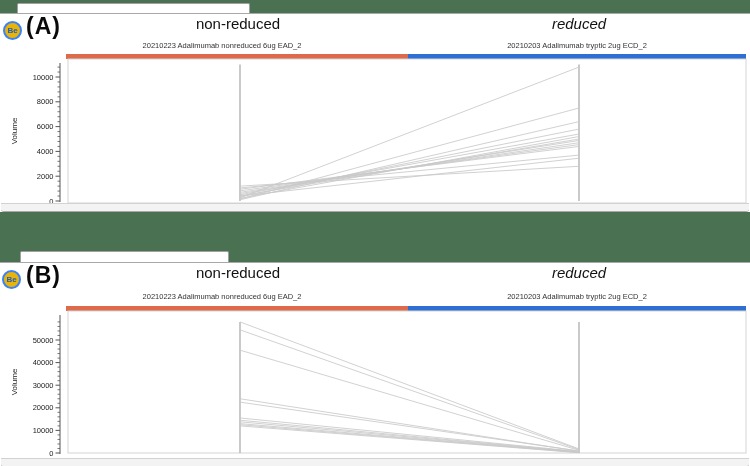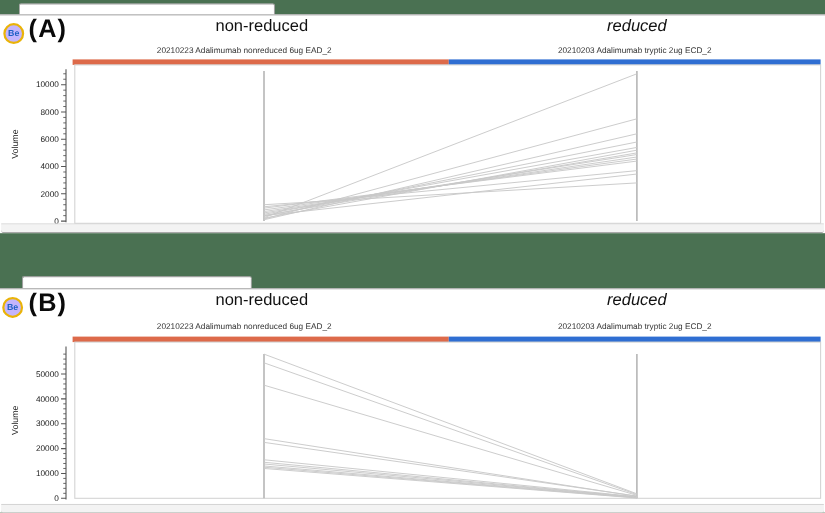--- a/index.html
+++ b/index.html
@@ -9,23 +9,23 @@
     background:#4a7152;
   }
   .panel{position:absolute;left:0;width:750px;background:#ffffff;border-top:1px solid #a8a8a8;}
   .panel-a{top:13px;height:198px;}
   .panel-b{top:262px;height:204px;}
   .tab{position:absolute;background:#ffffff;border:1px solid #a0a0a0;border-bottom:none;border-radius:2px 2px 0 0;}
   .tab-a{left:17px;top:3px;width:231px;height:10px;}
   .tab-b{left:20px;top:251px;width:207px;height:11px;}
   .bottom-strip{position:absolute;left:1px;right:1px;bottom:0;height:7px;background:#f3f3f3;
     border-top:1px solid #d2d2d2;border-bottom:1px solid #a8a8a8;border-radius:0 0 3px 3px;}
-  .be-logo{position:absolute;width:15px;height:15px;border:2px solid #eab308;border-radius:50%;
+  .be-logo{position:absolute;width:15px;height:15px;border:2px solid #3b82f6;border-radius:50%;
     color:#1b5fc4;font-size:8px;font-weight:bold;display:flex;align-items:center;justify-content:center;
-    background:#c4b5fd;line-height:1;}
+    background:#eab308;line-height:1;}
   .panel-label{position:absolute;left:26px;top:-1px;font-size:23px;font-weight:800;color:#0a0a0a;letter-spacing:1px;}
   .group-header{position:absolute;top:1px;transform:translateX(-50%);font-size:15px;color:#111;white-space:nowrap;}
   .hdr-left{left:238px;}
   .hdr-right{left:579px;font-style:italic;}
   .sample-title{position:absolute;transform:translateX(-50%);font-size:7.5px;color:#333;white-space:nowrap;}
   .st-left{left:222px;}
   .st-right{left:577px;}
   .panel-a .sample-title{top:27px;}
   .panel-b .sample-title{top:29px;}
   .bar{position:absolute;height:5px;}

